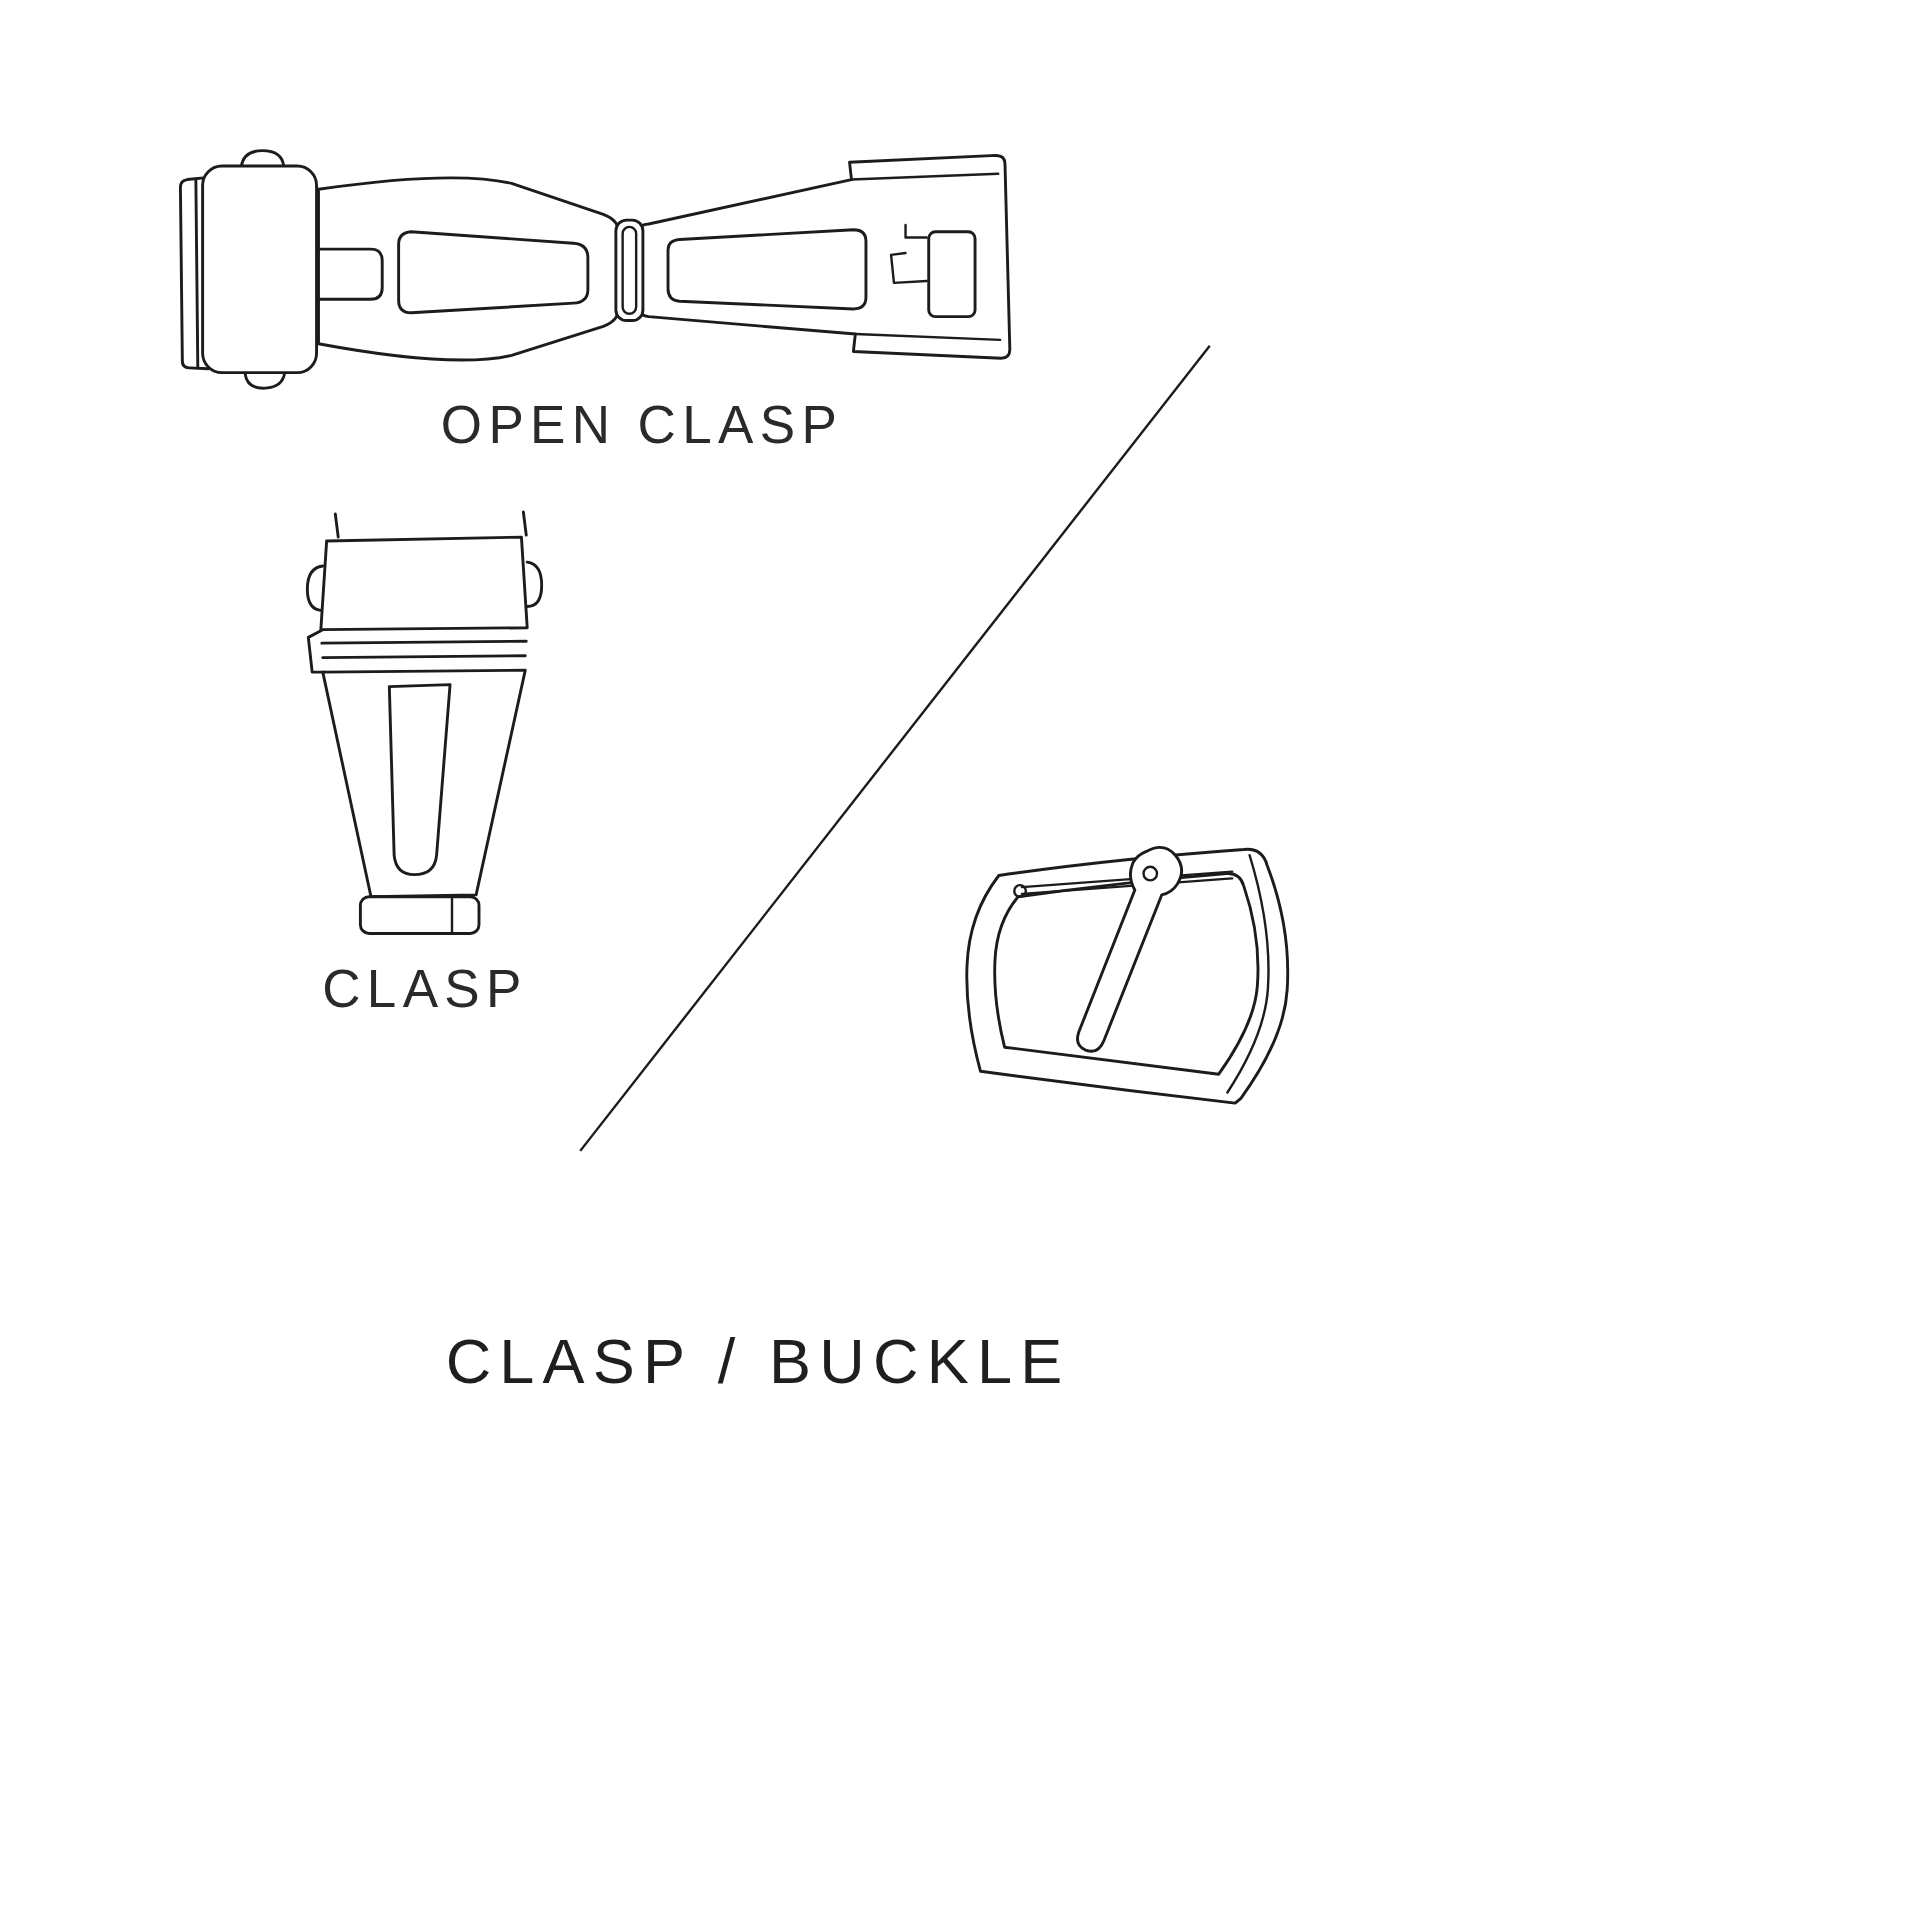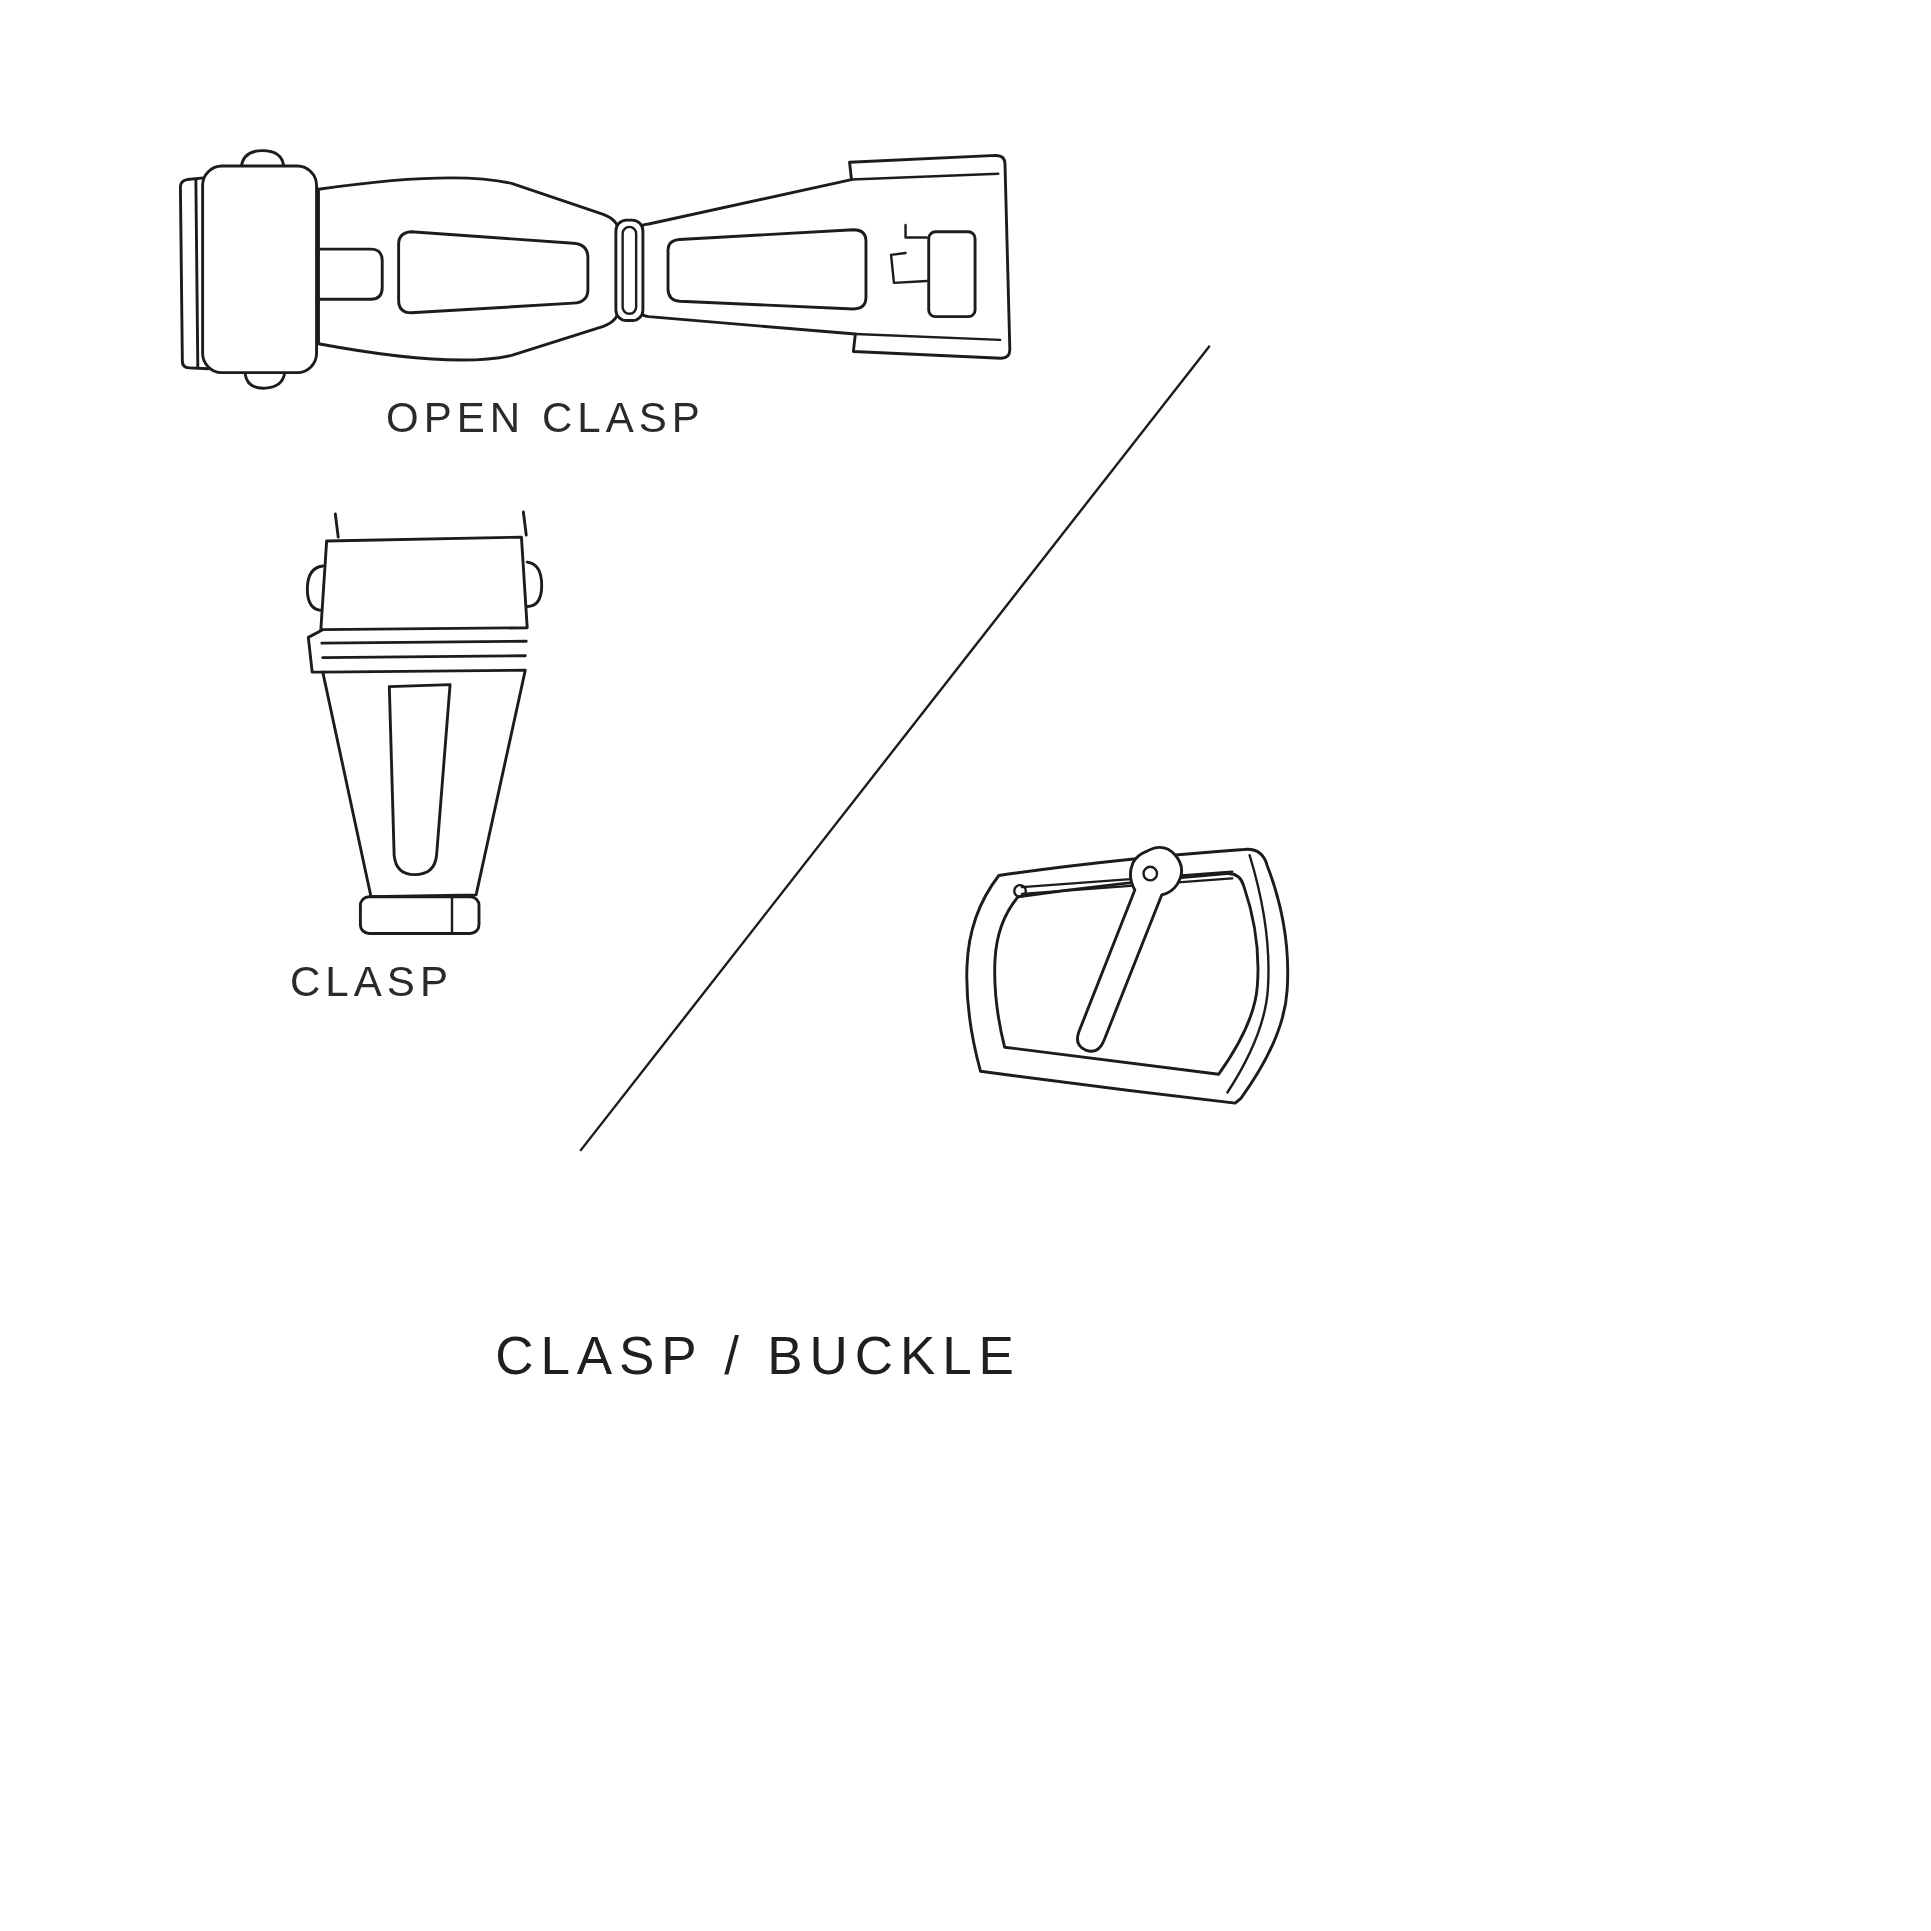--- a/index.html
+++ b/index.html
@@ -9,38 +9,39 @@
     height: 1931px;
     background: #ffffff;
     font-family: "Liberation Sans", sans-serif;
     color: #262626;
     overflow: hidden;
   }
   .fig { position: absolute; }
   .fig svg { display: block; width: 100%; height: 100%; }
   .caption {
     position: absolute;
-    font-size: 42px;
+    text-align: center;
+    font-size: 53px;
     letter-spacing: 0.12em;
     color: #2a2a2a;
     white-space: nowrap;
   }
   .divider-svg {
     position: absolute;
     left: 0; top: 0;
     width: 1931px; height: 1931px;
     pointer-events: none;
   }
   .page-title {
     position: absolute;
     left: 0;
     top: 1325px;
     width: 1516px;
     text-align: center;
-    font-size: 53px;
+    font-size: 63px;
     letter-spacing: 0.13em;
     color: #1f1f1f;
     white-space: nowrap;
   }
   
   .fig-open   { left: 164px;  top: 135px;  width: 869px; height: 261px; }
   .cap-open   { left: 386px;  top: 394px;  width: 512px; }
   .fig-closed { left: 290px;  top: 502px;  width: 270px; height: 454px; }
   .cap-closed { left: 290px;  top: 958px;  width: 270px; }
   .fig-buckle { left: 956px;  top: 835px;  width: 348px; height: 299px; }

